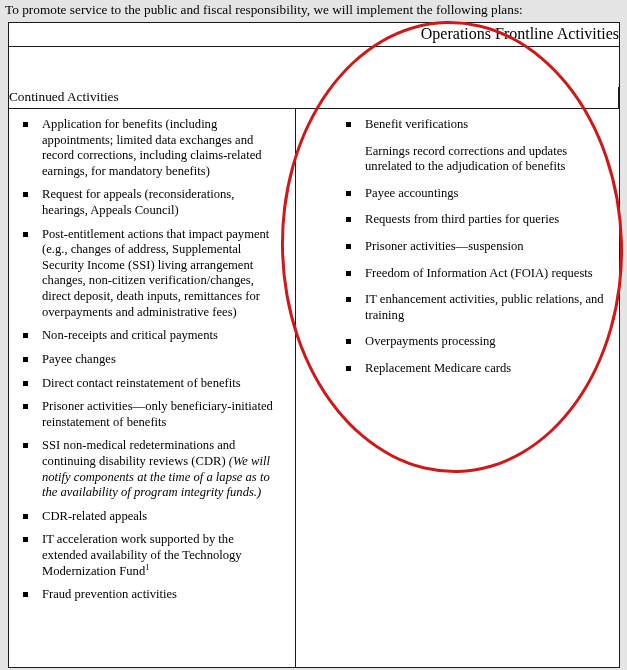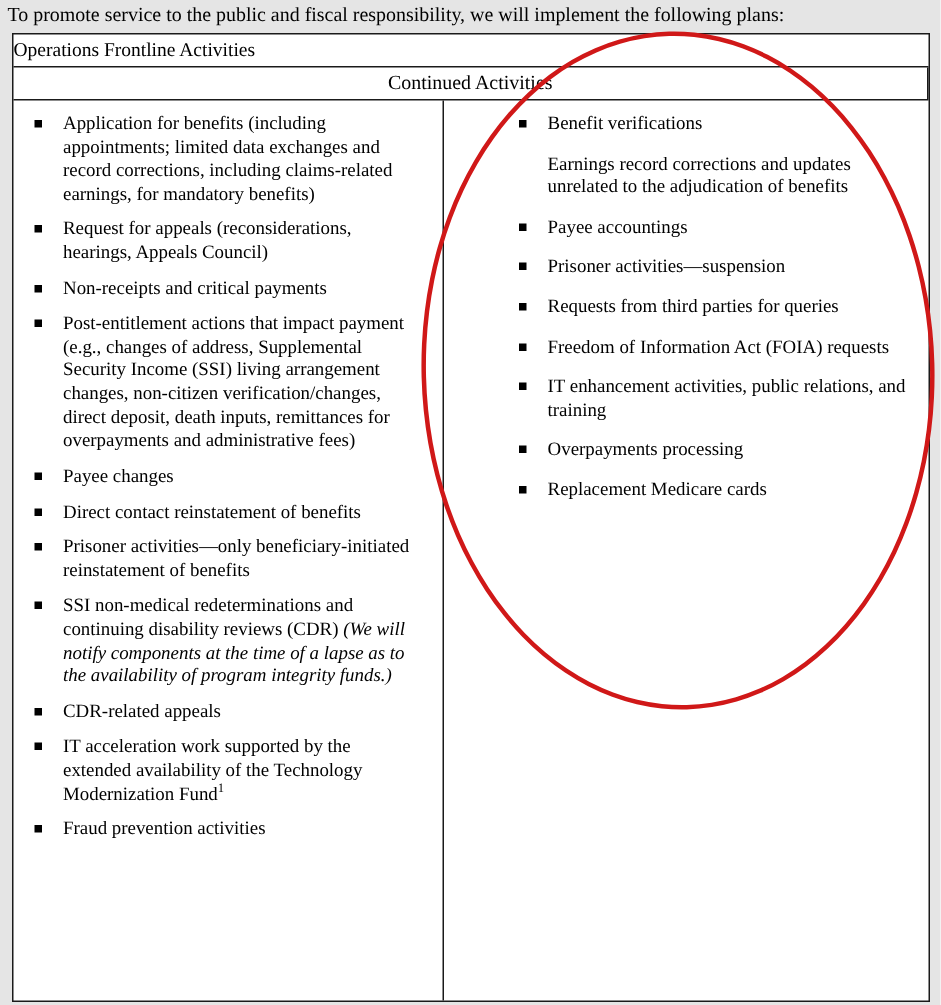--- a/index.html
+++ b/index.html
@@ -13,23 +13,23 @@
   .page { position: relative; width: 627px; height: 670px; background: #e5e5e5; overflow: hidden; }
 
   .intro { position: absolute; top: 2px; left: 5px; margin: 0; font-size: 13.3px; white-space: nowrap; }
 
   .otable {
     position: absolute; left: 8px; top: 22px; width: 612px; height: 646px;
     border: 1px solid #1a1a1a;
     display: flex; flex-direction: column;
     background: #fff;
   }
-  .title-row { text-align: left; font-size: 13px; padding: 2px 0 3px; border-bottom: 1px solid #1a1a1a; }
+  .title-row { text-align: right; font-size: 16px; padding: 2px 0 3px; border-bottom: 1px solid #1a1a1a; }
   .cols-header { display: flex; border-bottom: 1px solid #1a1a1a; }
-  .col-h { flex: 1 1 50%; text-align: center; font-size: 13.3px; padding: 2px 0 3px; }
+  .col-h { flex: 1 1 50%; text-align: left; font-size: 13.3px; padding: 2px 0 3px; margin-top: 40px; }
   .col-h.left { border-right: 1px solid #1a1a1a; }
   .tbody { flex: 1; display: flex; min-height: 0; gap: 36px; }
   .col { flex: 1 1 50%; padding: 8px 13px 0 10px; }
   .col.left { border-right: 1px solid #1a1a1a; }
 
   .item { display: flex; margin-bottom: 8px; font-size: 12.6px; line-height: 1.24; }
   .col.right .item { margin-bottom: 11px; }
   .bullet { flex: 0 0 5px; width: 5px; height: 5px; background: #000; margin: 5px 14px 0 4px; }
   .bullet.hidden { visibility: hidden; }
   .txt { flex: 1; }
@@ -63,25 +63,25 @@
         <div class="item">
           <span class="bullet"></span>
           <span class="txt">Application for benefits (including appointments; limited data exchanges and record corrections, including claims-related earnings, for mandatory benefits)</span>
         </div>
         <div class="item">
           <span class="bullet"></span>
           <span class="txt">Request for appeals (reconsiderations, hearings, Appeals Council)</span>
         </div>
         <div class="item">
           <span class="bullet"></span>
-          <span class="txt">Non-receipts and critical payments</span>
+          <span class="txt">Post-entitlement actions that impact payment (e.g., changes of address, Supplemental Security Income (SSI) living arrangement changes, non-citizen verification/changes, direct deposit, death inputs, remittances for overpayments and administrative fees)</span>
         </div>
         <div class="item">
           <span class="bullet"></span>
-          <span class="txt">Post-entitlement actions that impact payment (e.g., changes of address, Supplemental Security Income (SSI) living arrangement changes, non-citizen verification/changes, direct deposit, death inputs, remittances for overpayments and administrative fees)</span>
+          <span class="txt">Non-receipts and critical payments</span>
         </div>
         <div class="item">
           <span class="bullet"></span>
           <span class="txt">Payee changes</span>
         </div>
         <div class="item">
           <span class="bullet"></span>
           <span class="txt">Direct contact reinstatement of benefits</span>
         </div>
         <div class="item">
@@ -114,25 +114,25 @@
         <div class="item">
           <span class="bullet hidden"></span>
           <span class="txt">Earnings record corrections and updates unrelated to the adjudication of benefits</span>
         </div>
         <div class="item">
           <span class="bullet"></span>
           <span class="txt">Payee accountings</span>
         </div>
         <div class="item">
           <span class="bullet"></span>
-          <span class="txt">Prisoner activities—suspension</span>
+          <span class="txt">Requests from third parties for queries</span>
         </div>
         <div class="item">
           <span class="bullet"></span>
-          <span class="txt">Requests from third parties for queries</span>
+          <span class="txt">Prisoner activities—suspension</span>
         </div>
         <div class="item">
           <span class="bullet"></span>
           <span class="txt">Freedom of Information Act (FOIA) requests</span>
         </div>
         <div class="item">
           <span class="bullet"></span>
           <span class="txt">IT enhancement activities, public relations, and training</span>
         </div>
         <div class="item">

